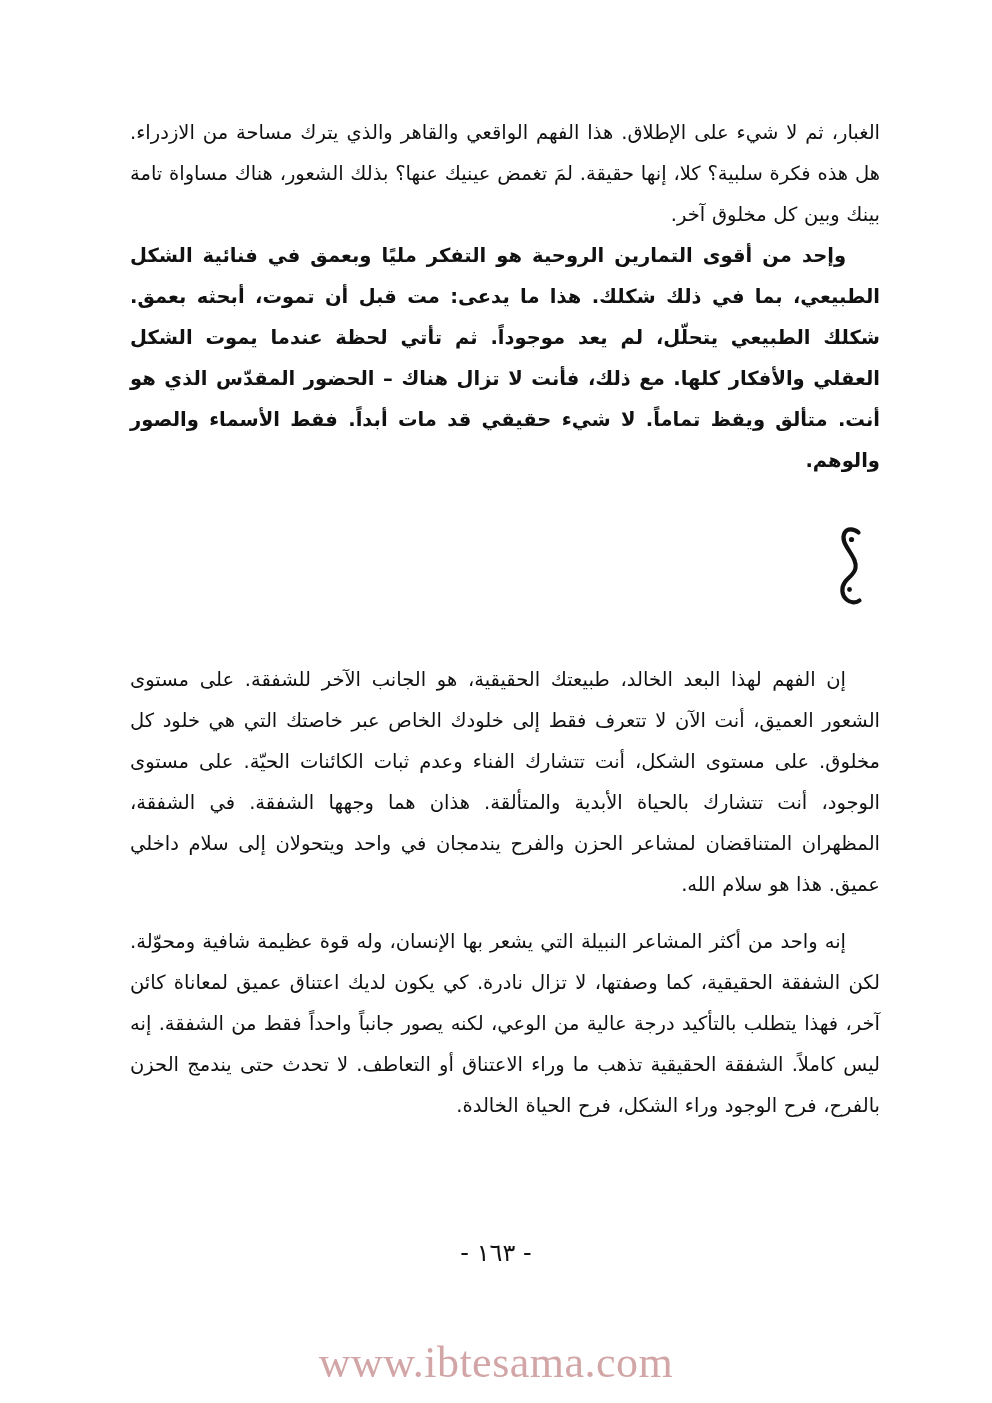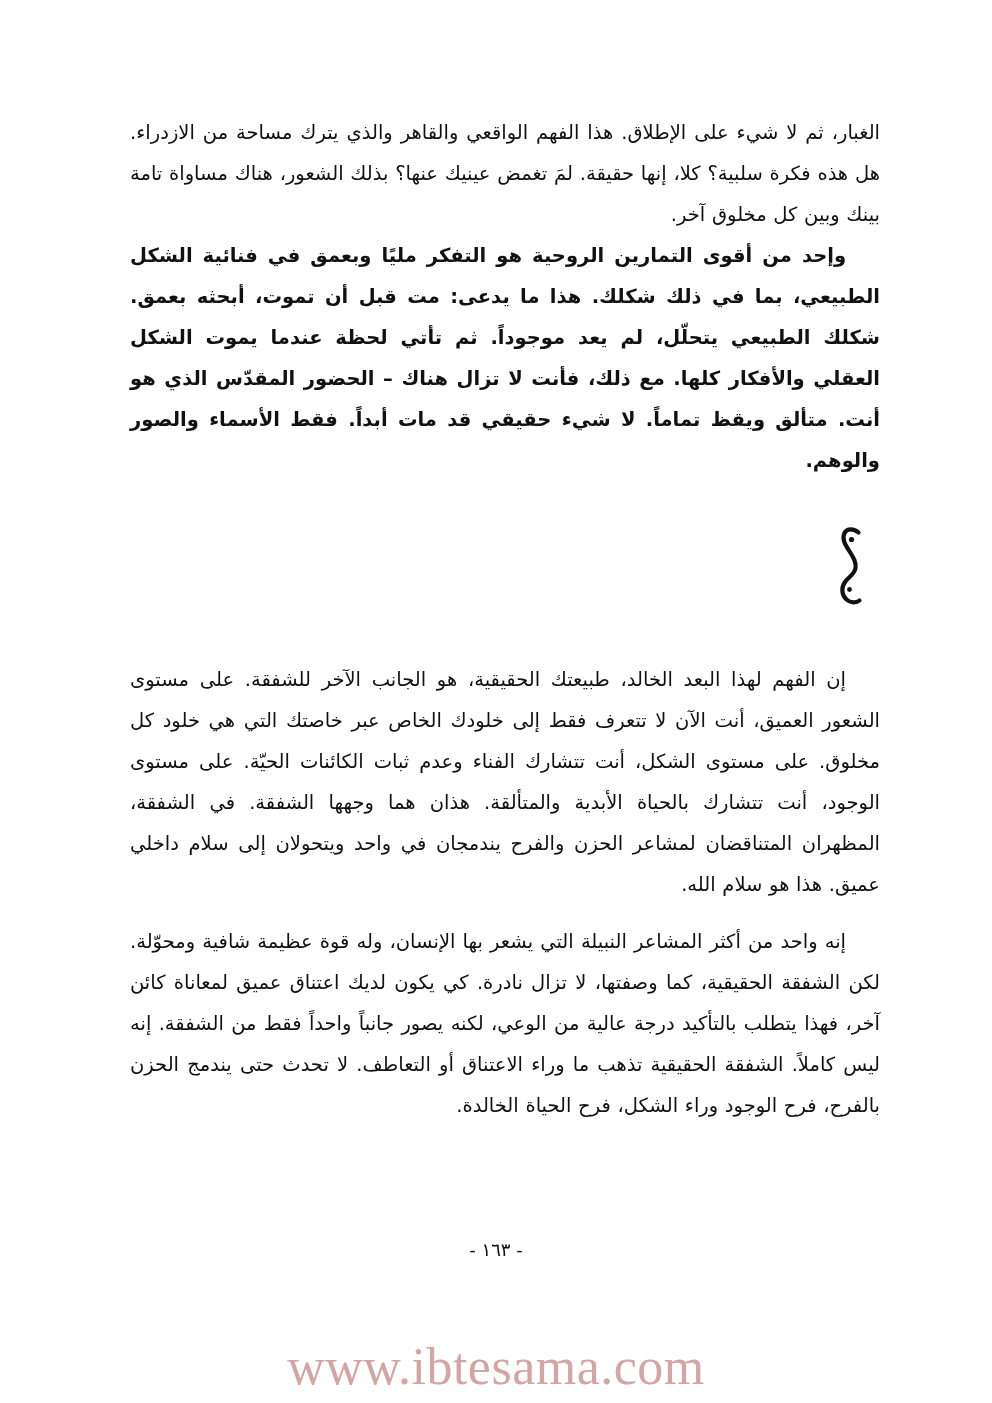--- a/index.html
+++ b/index.html
@@ -76,34 +76,34 @@
     height: 16px;
   }
 
   .page-number {
     position: absolute;
     top: 1239px;
     left: 0;
     right: 0;
     text-align: center;
     font-family: "DejaVu Sans", "Liberation Sans", sans-serif;
-    font-size: 18px;
+    font-size: 24px;
     color: #111111;
     letter-spacing: 1px;
     direction: rtl;
   }
 
   .watermark {
     position: absolute;
     top: 1337px;
     left: 0;
     right: 0;
     text-align: center;
     font-family: "Liberation Serif", "DejaVu Serif", serif;
-    font-size: 52px;
+    font-size: 44px;
     color: #d2a5a6;
     letter-spacing: 0.5px;
     direction: ltr;
     white-space: nowrap;
   }
 </style>
 </head>
 <body>
 
 <div class="page">

